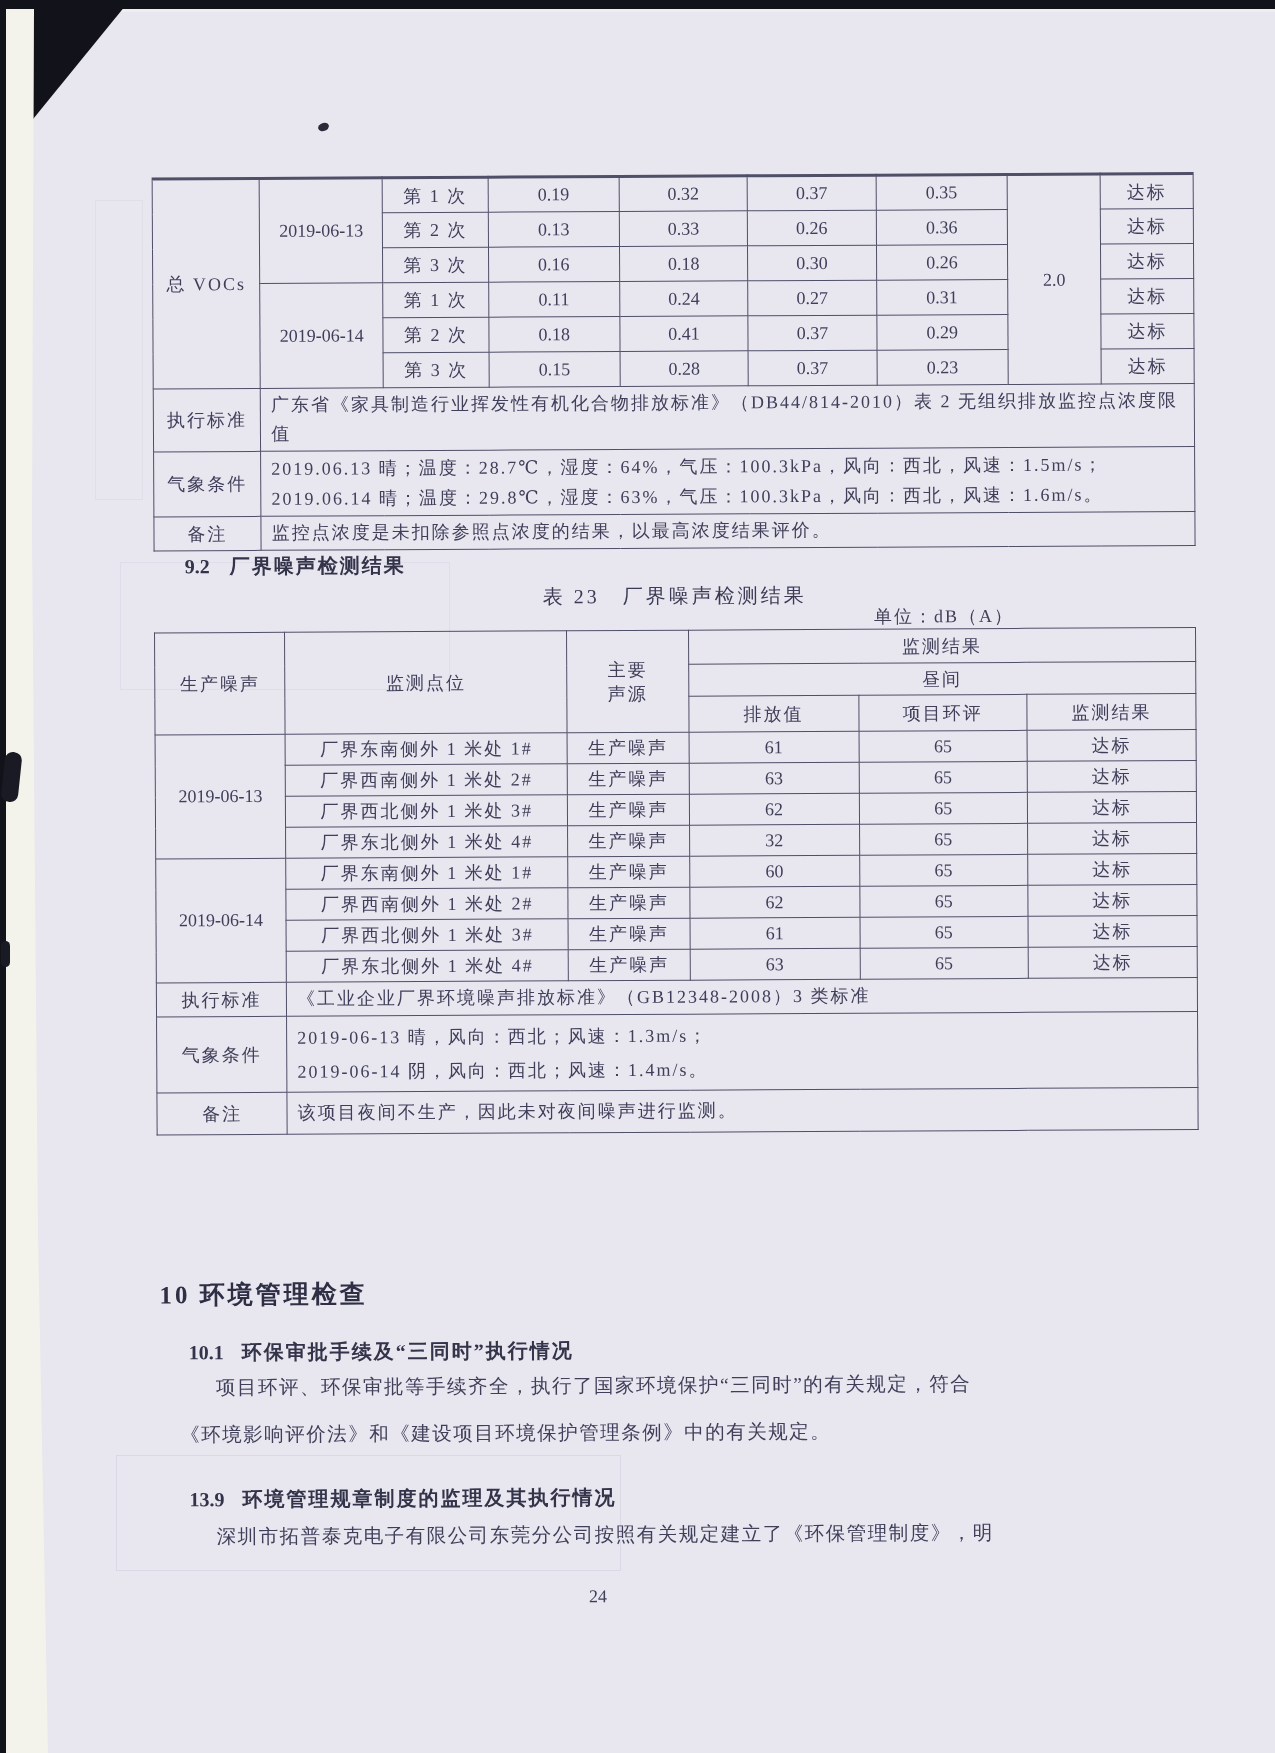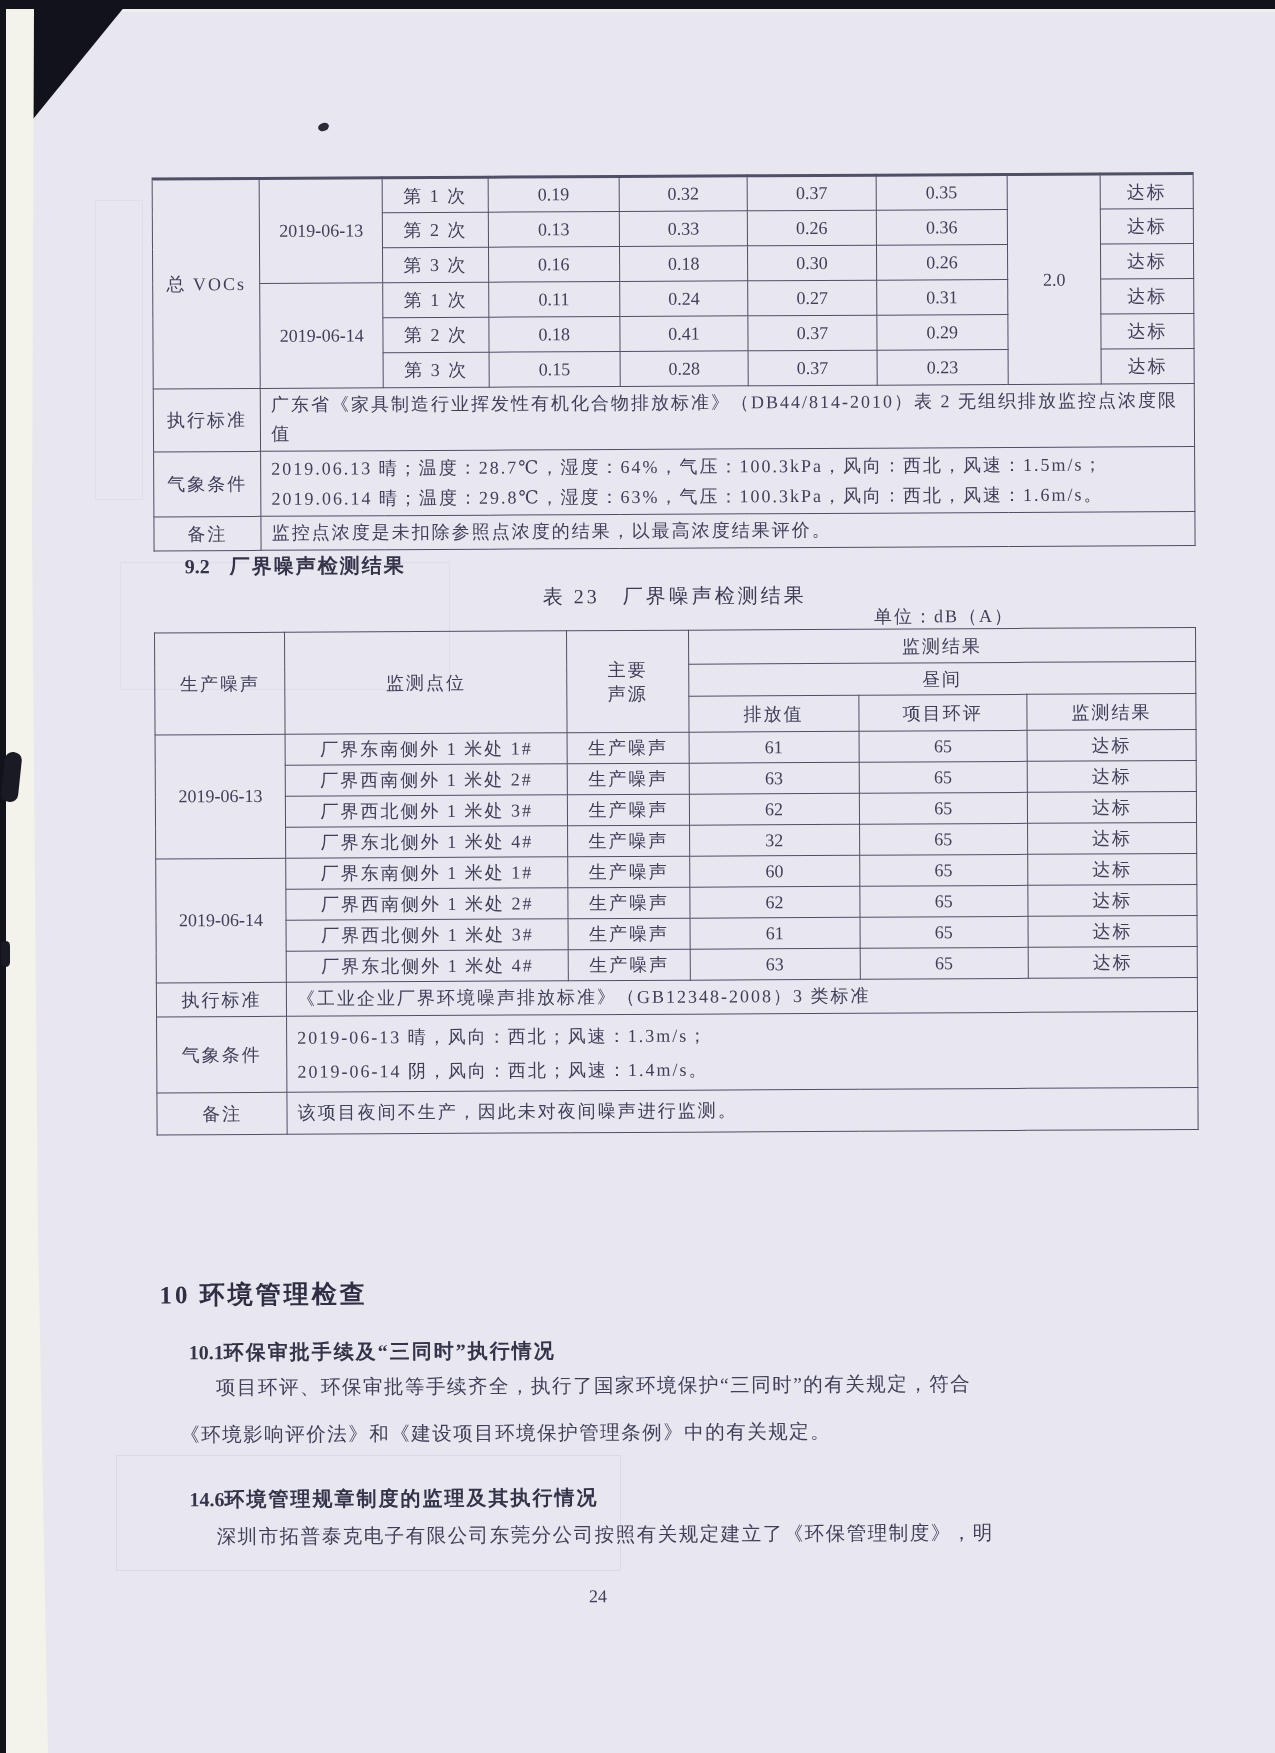--- a/index.html
+++ b/index.html
@@ -45,21 +45,21 @@
 
   .sec92 { position:absolute; left:186px; top:551px; font-size:20px; font-weight:bold; color:#33334a; letter-spacing:2px; }
   .sec92 .num { letter-spacing:0; margin-right:20px; }
   .caption { position:absolute; left:155px; top:583px; width:1042px; text-align:center;
              font-size:20px; color:#3b3b55; letter-spacing:3px; }
   .unitnote { position:absolute; left:155px; top:606px; width:860px; text-align:right;
               font-size:18px; color:#3f3f5a; letter-spacing:2px; }
 
   .sec10 { position:absolute; left:157px; top:1276px; font-size:25px; font-weight:bold; color:#2e2e44; letter-spacing:3px; }
   .subsec { position:absolute; font-size:20px; font-weight:bold; color:#33334a; letter-spacing:2px; }
-  .subsec .num { letter-spacing:0; }
+  .subsec .num { letter-spacing:0; margin-right:18px; }
   .s101 { left:186px; top:1337px; }
   .s102 { left:186px; top:1484px; }
   .para { position:absolute; font-size:19.5px; color:#3f3f5a; letter-spacing:1.5px; white-space:nowrap; }
   .p1a { left:213px; top:1372px; }
   .p1b { left:177px; top:1419px; }
   .p2a { left:213px; top:1521px; }
 
   .pagenum { position:absolute; left:0; top:1586px; width:1188px; text-align:center;
              font-size:18px; color:#3f3f5a; }
 </style>
@@ -274,18 +274,18 @@
 
   <div class="sec10">10 环境管理检查</div>
 
   <div class="subsec s101">
     <span class="num">10.1</span><span>环保审批手续及“三同时”执行情况</span>
   </div>
   <div class="para p1a">项目环评、环保审批等手续齐全，执行了国家环境保护“三同时”的有关规定，符合</div>
   <div class="para p1b">《环境影响评价法》和《建设项目环境保护管理条例》中的有关规定。</div>
 
   <div class="subsec s102">
-    <span class="num">14.6</span><span>环境管理规章制度的监理及其执行情况</span>
+    <span class="num">13.9</span><span>环境管理规章制度的监理及其执行情况</span>
   </div>
   <div class="para p2a">深圳市拓普泰克电子有限公司东莞分公司按照有关规定建立了《环保管理制度》，明</div>
 
   <div class="pagenum">24</div>
 </div>
 
 </body></html>

